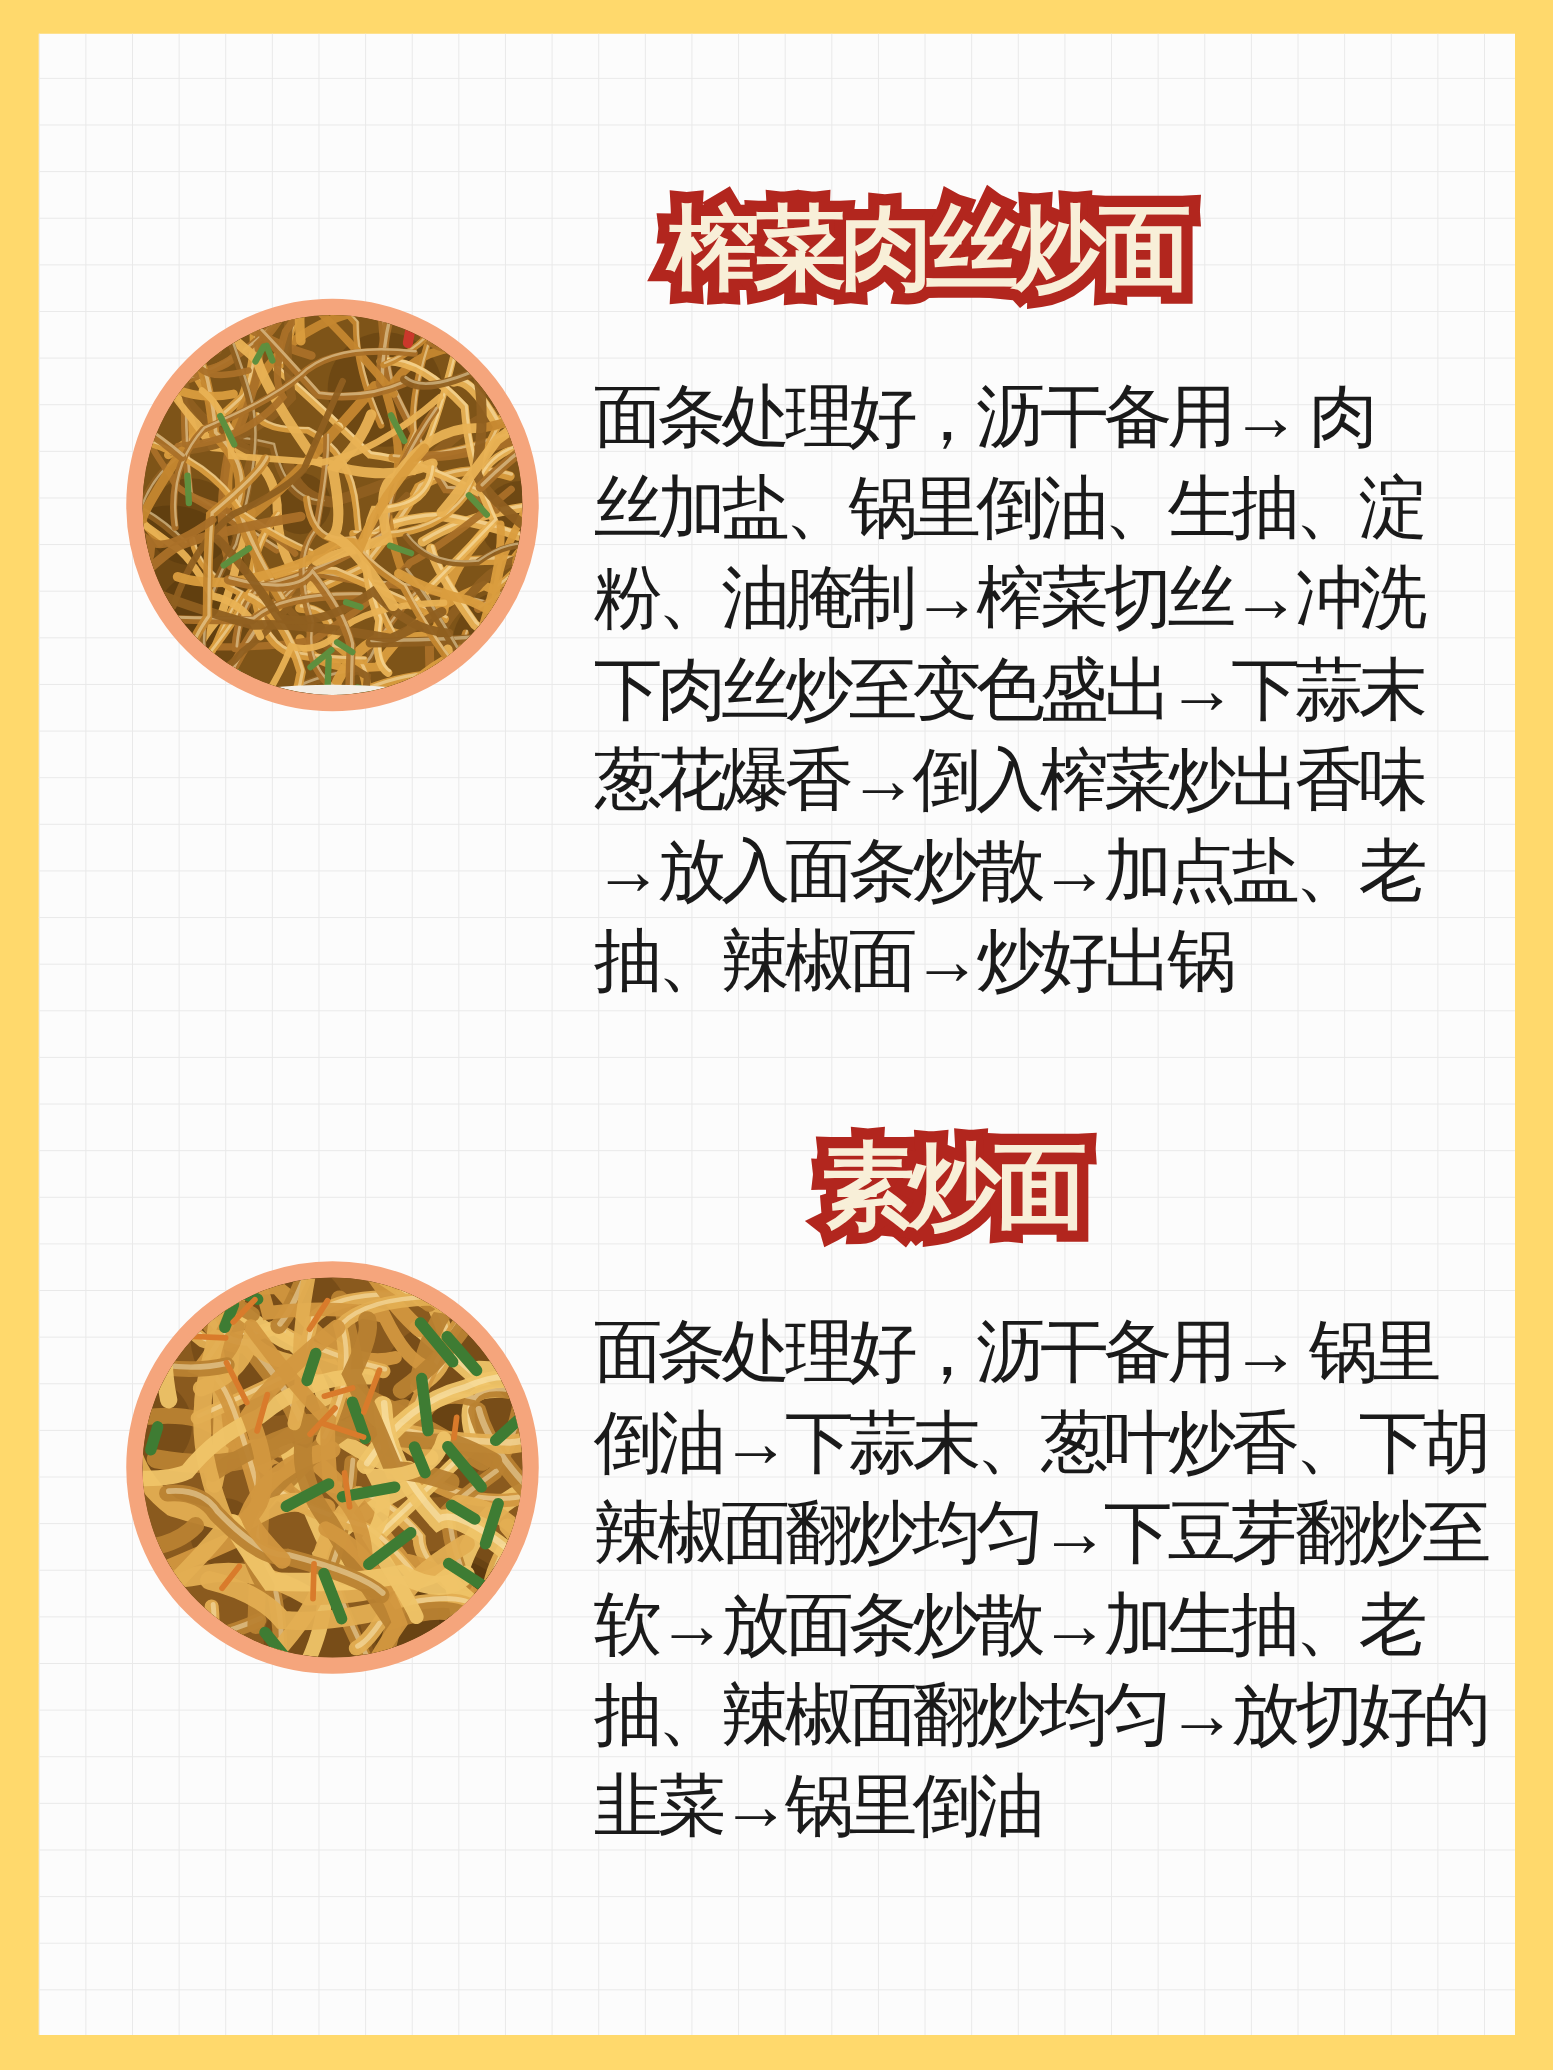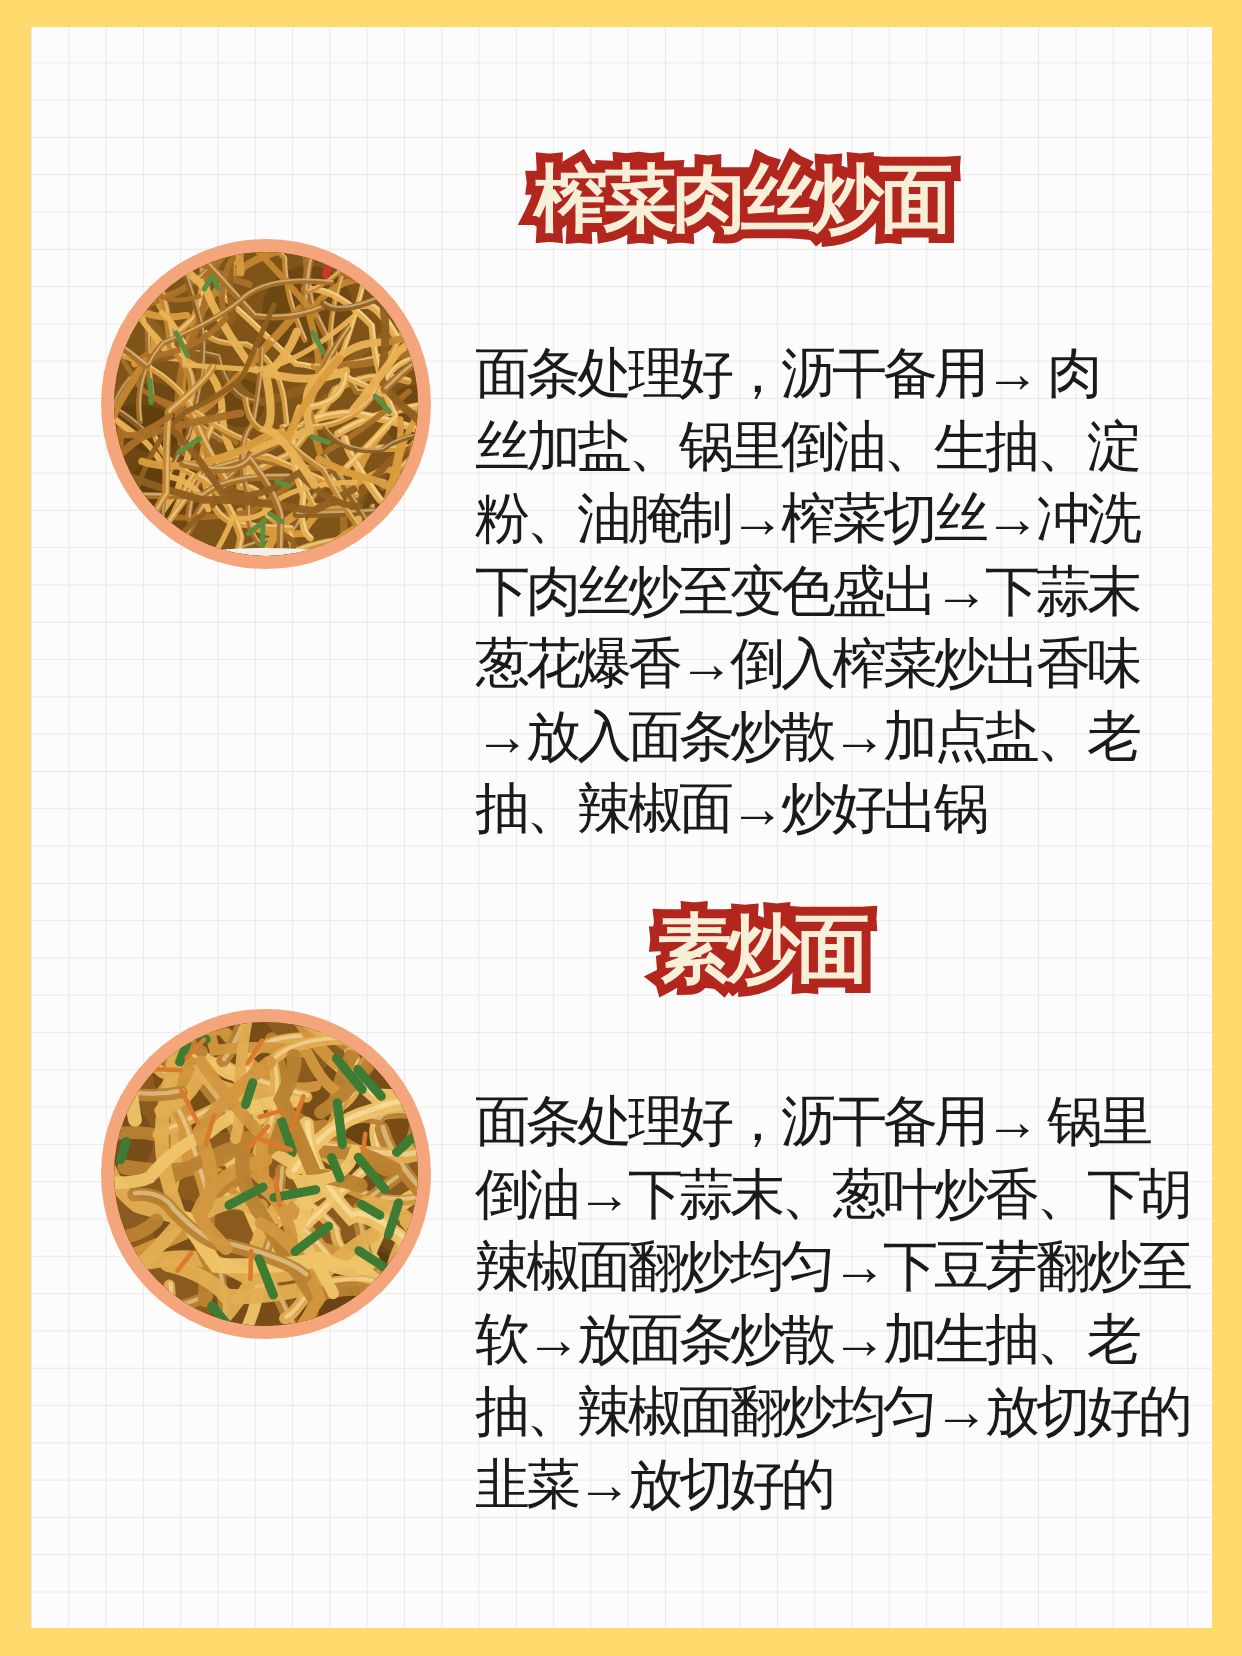--- a/index.html
+++ b/index.html
@@ -61,21 +61,21 @@
     background:#7A4F1D;
   }
   .photo-1{left:70px;top:212px;}
   .photo-2{left:70px;top:982px;}
   .photo svg{display:block;width:100%;height:100%;}
   
   .steps{
     position:absolute;
     color:var(--ink);
     font-size:55px;line-height:72.5px;
-    letter-spacing:-4px;font-weight:400;margin-top:40px;
+    letter-spacing:-4px;font-weight:400;
   }
   .steps .line{white-space:nowrap;}
   .steps-1{left:444px;top:270px;width:690px;}
   .steps-2{left:444px;top:1018px;width:710px;}
 </style>
 </head>
 <body>
 
 <div class="page">
   <div class="canvas">
@@ -489,18 +489,18 @@
             </g>
           </svg>
       </div>
 
       <div class="steps steps-2">
         <div class="line">面条处理好，沥干备用→ 锅里</div>
         <div class="line">倒油→下蒜末、葱叶炒香、下胡</div>
         <div class="line">辣椒面翻炒均匀→下豆芽翻炒至</div>
         <div class="line">软→放面条炒散→加生抽、老</div>
         <div class="line">抽、辣椒面翻炒均匀→放切好的</div>
-        <div class="line">韭菜→放切好的</div>
+        <div class="line">韭菜→锅里倒油</div>
       </div>
     </section>
 
   </div>
 </div>
 
 </body></html>

